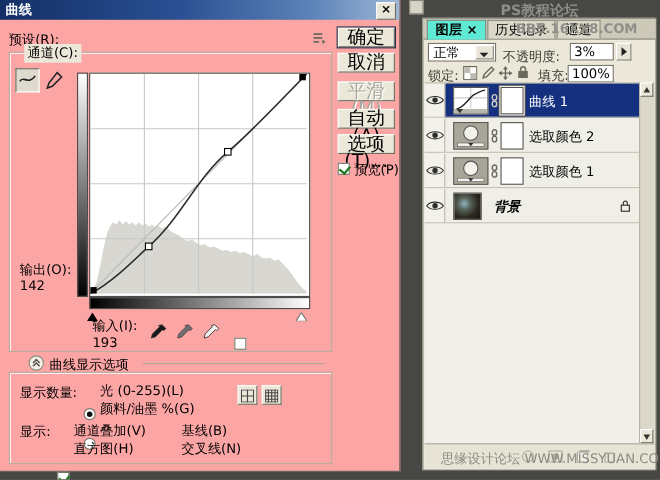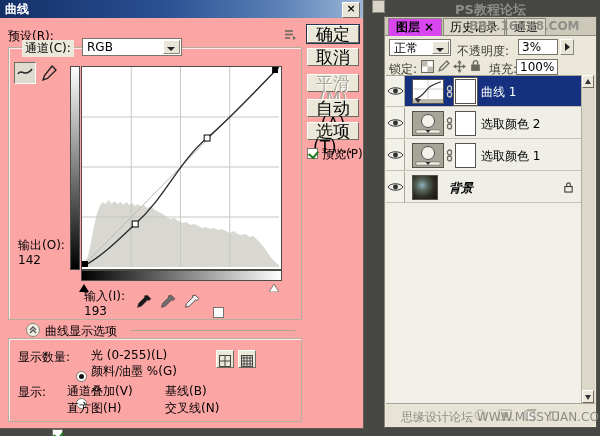--- a/index.html
+++ b/index.html
@@ -45,21 +45,21 @@
   .tool-btn.pressed{border:1px solid #6f6d62;border-bottom-color:#fff;border-right-color:#fff;background:#dedbce;}
   .sep-line{height:1px;background:#a9a698;}
   .round-btn{width:14px;height:14px;border-radius:50%;border:1px solid #8a887c;background:#f2f0e5;box-sizing:border-box;}
 
   
   .panel{left:384px;top:16px;width:213px;height:412px;background:#ebe8da;
     border:1px solid #55534b;border-left-color:#8b897d;box-sizing:border-box;}
   .tabbar{left:0;top:0;width:100%;height:18px;background:#cdc9b9;border-bottom:1px solid #8b897d;}
   .tab{position:absolute;top:1px;height:17px;line-height:16px;text-align:center;font-size:12px;
     border:1px solid #8b897d;border-bottom:none;background:#dcd8c9;box-sizing:border-box;padding:0 6px;}
-  .tab.active{background:#d946ef;height:18px;font-weight:bold;}
+  .tab.active{background:#5eead4;height:18px;font-weight:bold;}
   .layer-row{position:absolute;left:1px;width:198px;height:31px;}
   .eye-cell{position:absolute;left:0;top:0;width:19px;height:31px;background:#f2f1ea;
     border-right:1px solid #a9a698;border-bottom:1px solid #c6c3b4;box-sizing:border-box;}
   .row-body{position:absolute;left:19px;top:0;right:0;height:31px;background:#efeee7;
     border-bottom:1px solid #c6c3b4;box-sizing:border-box;}
   .layer-row.selected .row-body{background:#15307e;color:#fff;}
   .thumb{position:absolute;top:3px;width:32px;height:25px;border:1px solid #55534b;background:#fff;box-sizing:border-box;}
   .mask{position:absolute;top:3px;width:21px;height:25px;border:1px solid #55534b;background:#fff;box-sizing:border-box;}
   .mask.focused{box-shadow:0 0 0 1px #fff, 0 0 0 2px #55534b;}
   .layer-name{position:absolute;left:76px;top:8px;font-size:12px;white-space:nowrap;}
@@ -106,24 +106,20 @@
     <div class="abs btn default" style="left:307px;top:25px;width:52px;height:18px;">确定</div>
     <div class="abs btn" style="left:307px;top:48px;width:52px;height:18px;">取消</div>
     <div class="abs btn disabled" style="left:307px;top:74px;width:52px;height:18px;">平滑(M)</div>
     <div class="abs btn" style="left:307px;top:99px;width:52px;height:18px;">自动(A)</div>
     <div class="abs btn" style="left:307px;top:122px;width:52px;height:18px;">选项(T)...</div>
     <div class="abs checkbox checked" style="left:307px;top:148px;"></div>
     <span class="abs lbl" style="left:322px;top:146px;">预览(P)</span>
 
     <div class="abs groupbox" style="left:8px;top:47px;width:292px;height:271px;"></div>
     <span class="abs lbl" style="left:22px;top:40px;background:#ebe8da;padding:0 3px;">通道(C):</span>
-    <div class="abs combo" style="left:82px;top:38px;width:100px;height:18px;background:#fff;">
-      <span>RGB</span>
-      <div class="combo-arrow"></div>
-    </div>
 
     <div class="abs tool-btn pressed" style="left:14px;top:62px;">
       <svg width="18" height="18" viewBox="0 0 18 18">
           <path d="M2 11c3-6 8 4 14-5" fill="none" stroke="#222" stroke-width="1.5"></path>
         </svg>
     </div>
     <div class="abs" style="left:40px;top:64px;width:20px;height:20px;">
       <svg width="18" height="18" viewBox="0 0 18 18">
           <path d="M12 2l4 4-8.5 8.5L3 16l1.5-4.5z" fill="none" stroke="#222" stroke-width="1.4"></path>
         </svg>

